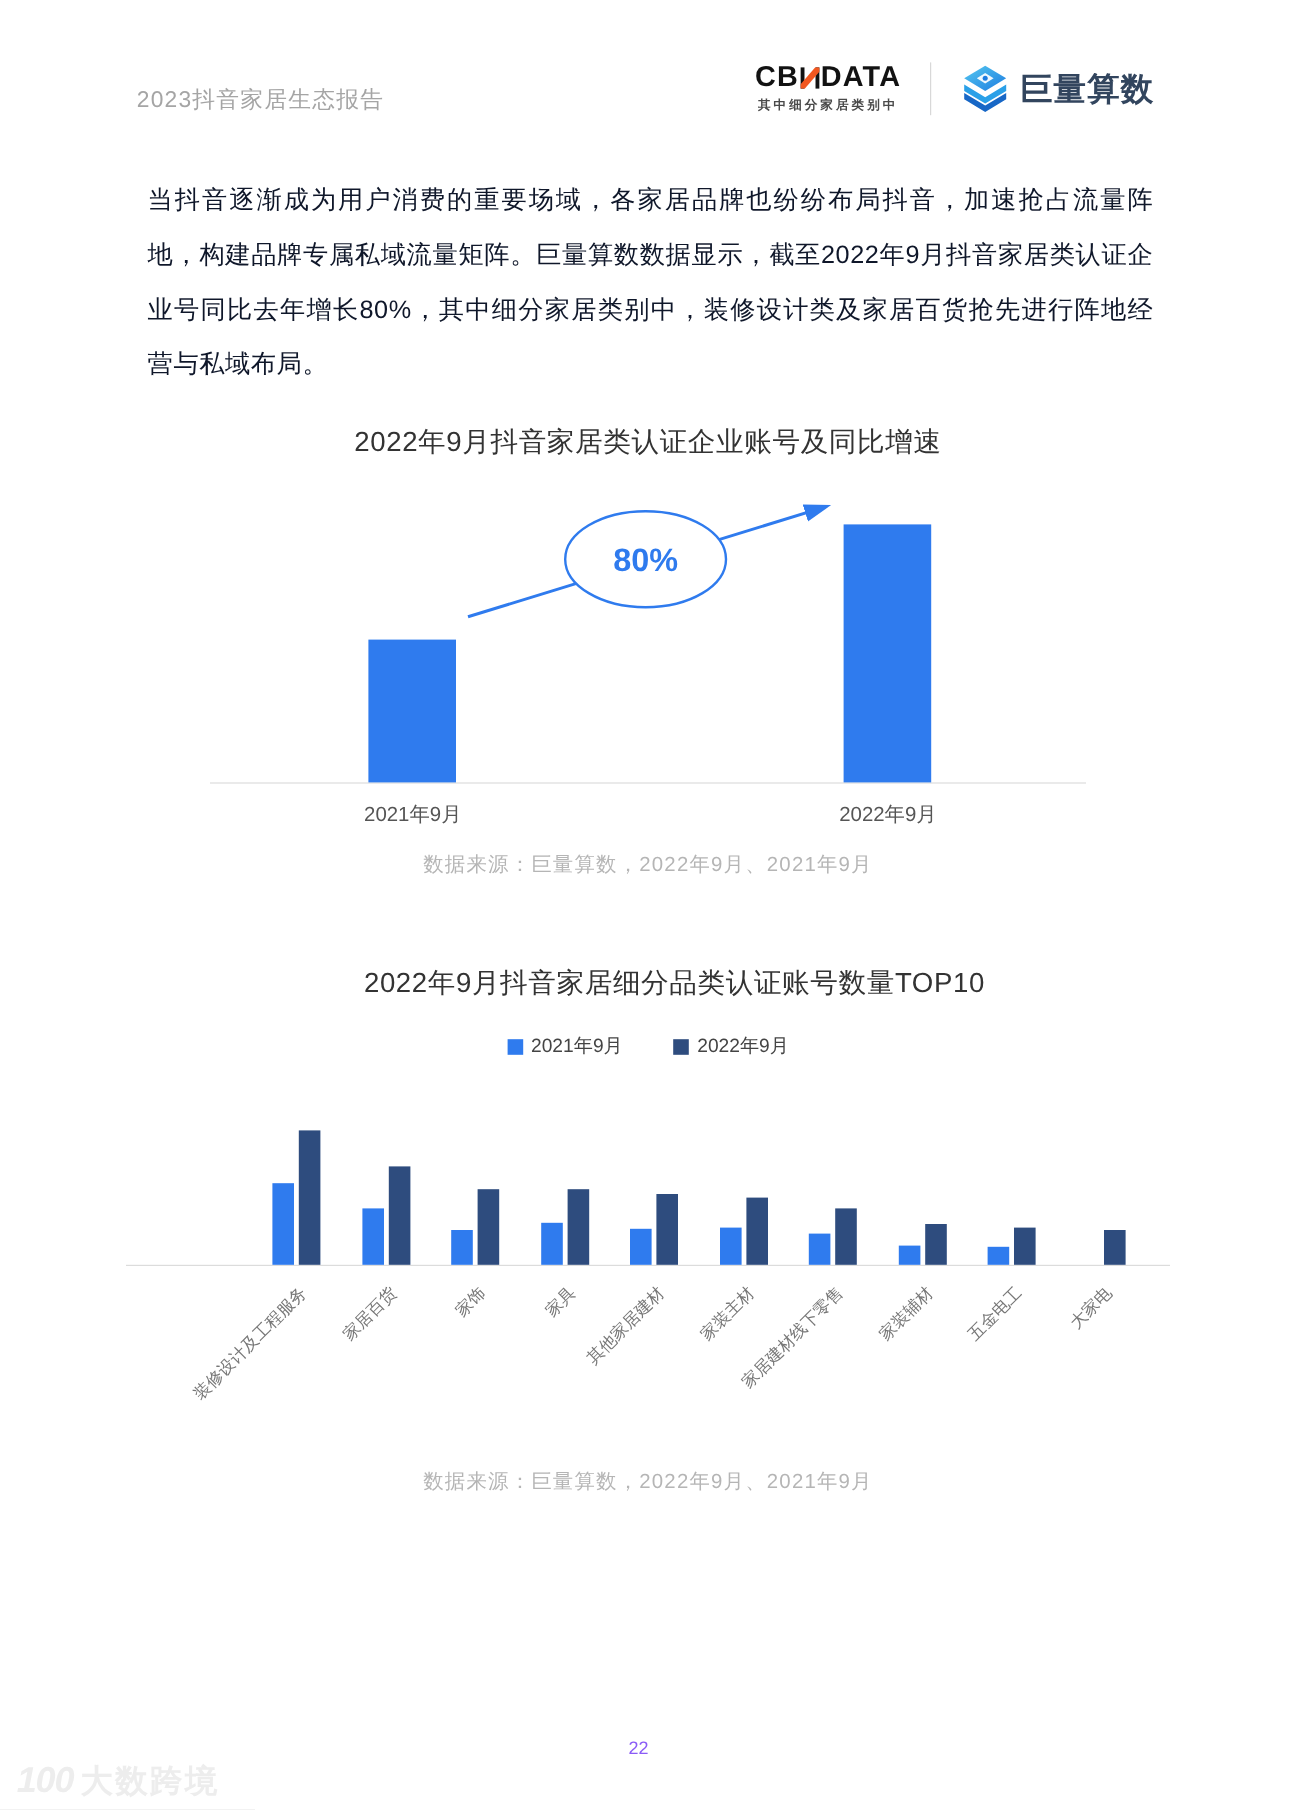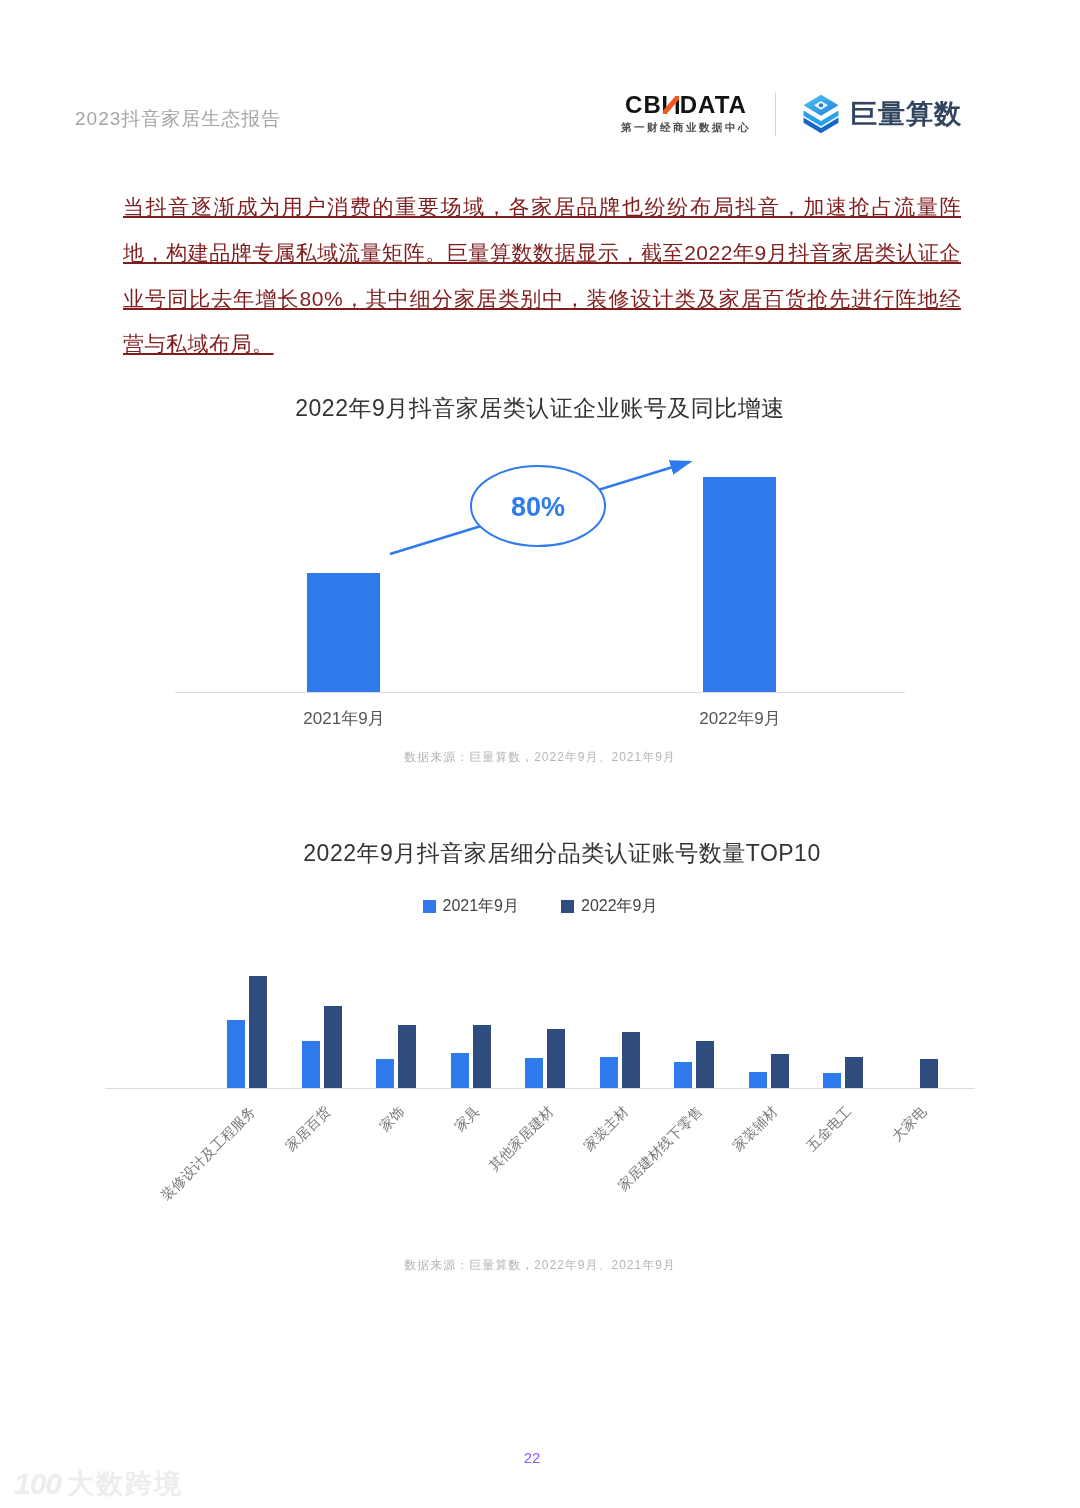--- a/index.html
+++ b/index.html
@@ -3,42 +3,42 @@
 <meta charset="utf-8">
 <style>
   html,body{margin:0;padding:0;background:#e8e8e8;}
   .page{
     position:relative; width:1080px; height:1508px; margin:0 auto;
     background:#ffffff; overflow:hidden;
     font-family:"Liberation Sans","DejaVu Sans",sans-serif;
     -webkit-font-smoothing:antialiased;
   }
   
-  .hdr{display:flex;justify-content:space-between;align-items:center;padding:52px 118px 0 75px;margin-top:40px;}
+  .hdr{display:flex;justify-content:space-between;align-items:flex-end;padding:52px 118px 0 114px;}
   .hdr-title{font-size:19px;color:#a5a5a5;letter-spacing:1px;padding-top:10px;}
   .logos{display:flex;align-items:center;gap:24px;}
   .cbn{display:flex;flex-direction:column;align-items:center;}
   .cbn-word{display:flex;align-items:center;font-weight:700;font-size:24px;color:#121212;letter-spacing:1px;line-height:1;}
   .cbn-word svg{margin:0 1px;}
   .cbn-sub{font-size:10.5px;color:#4a4a4a;letter-spacing:2.5px;margin-top:4px;font-weight:700;}
   .logo-divider{width:1px;height:44px;background:#d8d8d8;}
   .jl{display:flex;align-items:center;gap:8px;}
   .jl-text{font-size:27px;font-weight:700;color:#32455e;letter-spacing:1px;}
   
   h1.sec-title{
     margin:50px 0 0 123px;width:840px;
     font-size:35px;line-height:1.33;color:#141414;font-weight:800;letter-spacing:1px;
   }
   p.body-text{
     margin:48px 0 0 123px;width:838px;
-    font-size:21px;line-height:2.18;color:#7f1d1d;text-align:justify;letter-spacing:0.5px;text-decoration:underline;
+    font-size:21px;line-height:2.18;color:#0f172a;text-align:justify;letter-spacing:0.5px;
   }
   
   h2.chart-title{margin:26px 0 0 0;text-align:center;font-size:23px;font-weight:400;color:#333;letter-spacing:0.5px;}
-  .source{margin-top:18px;text-align:center;font-size:12px;color:#b5b5b5;letter-spacing:1px;}
+  .source{margin-top:18px;text-align:center;font-size:17px;color:#b5b5b5;letter-spacing:1px;}
   
   .c1-plot{position:relative;width:730px;height:248px;margin:20px auto 0;border-bottom:1px solid #dcdcdc;}
   .c1-bar{position:absolute;bottom:0;width:73px;background:#2F7BEE;}
   .c1-arrow{position:absolute;left:0;top:0;}
   .c1-annot{font-size:27px;font-weight:700;fill:#2F7BEE;font-family:"Liberation Sans","DejaVu Sans",sans-serif;}
   .c1-labels{position:relative;width:730px;height:42px;margin:0 auto;}
   .c1-label{position:absolute;top:14px;transform:translateX(-50%);font-size:17px;color:#555;}
   .src-1{margin-top:14px;}
   
   .legend{display:flex;justify-content:center;gap:42px;margin-top:26px;height:22px;align-items:center;}
@@ -73,21 +73,21 @@
       <div class="cbn">
         <div class="cbn-word">
           <span>CB</span>
           <svg width="16" height="18" viewBox="0 0 16 18">
             <rect x="0" y="0" width="3.4" height="18" fill="#121212"></rect>
             <rect x="12.6" y="0" width="3.4" height="18" fill="#121212"></rect>
             <polygon points="0,18 3.6,18 16,3.6 16,0 12.4,0 0,14.4" fill="#F2571F"></polygon>
           </svg>
           <span>DATA</span>
         </div>
-        <div class="cbn-sub">第一财经商业数据中心</div>
+        <div class="cbn-sub">其中细分家居类别中</div>
       </div>
       <div class="logo-divider"></div>
       <div class="jl">
         <svg width="42" height="42" viewBox="0 0 48 48">
           <defs>
             <linearGradient id="jlg" x1="0" y1="0" x2="1" y2="1">
               <stop offset="0" stop-color="#55c8f0"></stop>
                 <stop offset="1" stop-color="#1d7ce0"></stop>
             </linearGradient>
           </defs>

